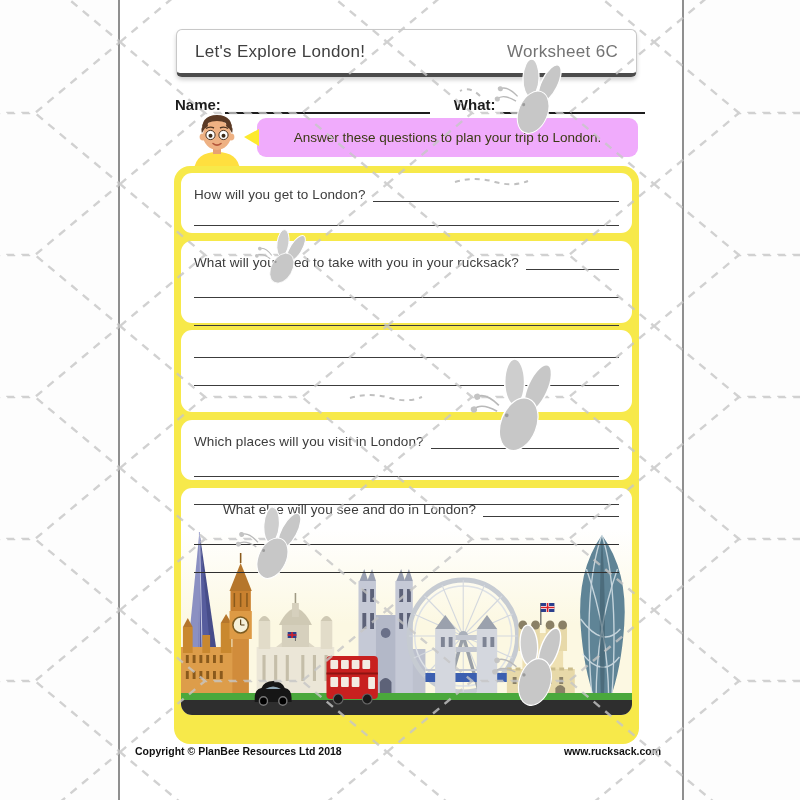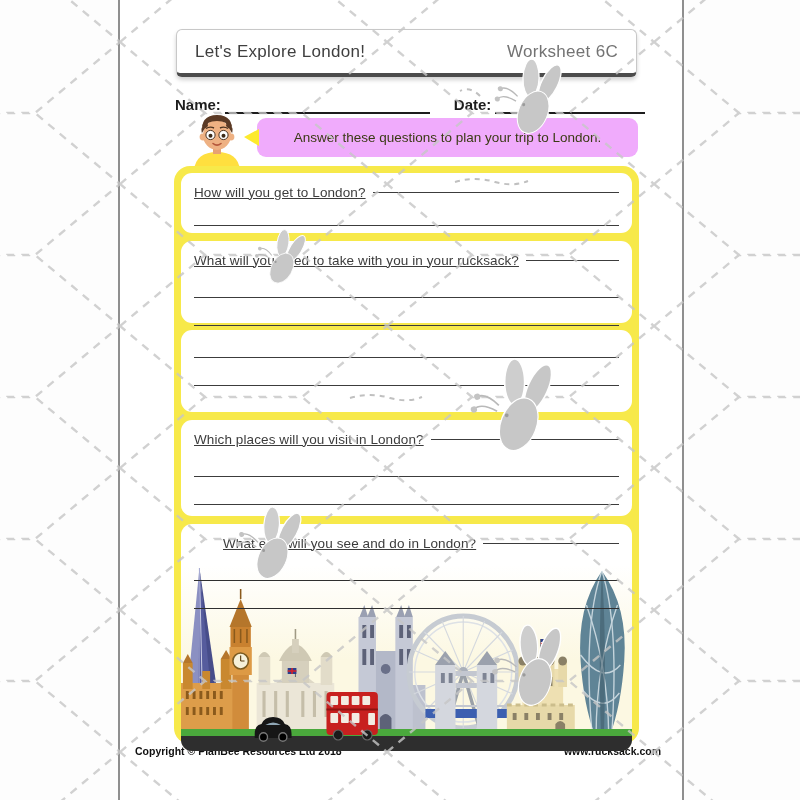--- a/index.html
+++ b/index.html
@@ -39,25 +39,25 @@
                   border-top:8px solid transparent; border-bottom:9px solid transparent;
                   border-right:15px solid #fdea2e; }
 
   
   .qwrap { position:absolute; left:54px; top:166px; width:465px; height:578px;
            background:#f7e94a; border-radius:16px; padding:7px; }
   .qbox  { background:#ffffff; border-radius:11px; position:relative; }
   .qb1 { height:60px;  margin-bottom:8px; }
   .qb2 { height:82px;  margin-bottom:7px; }
   .qb3 { height:82px;  margin-bottom:8px; }
-  .qb4 { height:96px;  margin-bottom:8px; }
+  .qb4 { height:60px;  margin-bottom:8px; }
   .qb5 { height:227px; overflow:hidden; background:linear-gradient(#ffffff 18%, #fcf8e2 60%); }
   .q-rows { position:relative; z-index:3; }
-  .q-text-row { display:flex; align-items:center; padding:9px 13px 0; height:29px;
-                font-size:13.5px; letter-spacing:.1px; color:#3c3c3c; white-space:nowrap;text-decoration:underline; }
+  .q-text-row { display:flex; align-items:flex-end; padding:9px 13px 0; height:29px;
+                font-size:13.5px; letter-spacing:.1px; color:#3c3c3c; white-space:nowrap; }
   .q-blank { flex:1; border-bottom:1.5px solid #3c3c3c; margin-left:7px; }
   .q-line  { height:28px; margin:0 13px; border-bottom:1.5px solid #3c3c3c; }
   .qb1 .q-line { height:24px; }
   .qb5 .q-text-row { padding-left:42px; }
   .qb5 .q-line { border-color:#2f2f2f; }
 
   
   .skyline { position:absolute; z-index:2; left:0; bottom:0; width:100%; height:186px; }
 
   
@@ -76,21 +76,21 @@
   <div class="page">
 
     <div class="header-box">
       <span class="title">Let's Explore London!</span>
       <span class="wsheet">Worksheet 6C</span>
     </div>
 
     <div class="name-row">
       <span class="fld-label">Name:</span>
       <span class="fld-line nline"></span>
-      <span class="fld-label dlabel">Date:</span>
+      <span class="fld-label dlabel">What:</span>
       <span class="fld-line dline"></span>
     </div>
 
     <svg class="avatar" viewBox="0 0 62 62">
       <path d="M8,62 Q10,44 31,44 Q52,44 54,62 Z" fill="#ffdf3f"></path>
       <rect x="27" y="36" width="8" height="10" fill="#e7a173"></rect>
       <circle cx="17" cy="29" r="3.4" fill="#eeb183"></circle>
       <circle cx="45" cy="29" r="3.4" fill="#eeb183"></circle>
       <ellipse cx="31" cy="27" rx="14" ry="15" fill="#eeb183"></ellipse>
       <path d="M16,26 Q14,7 31,7 Q48,7 46,26 Q48,20 44,16 Q46,24 40,18 Q42,12 31,12 Q20,12 22,18 Q16,24 18,16 Q14,20 16,26 Z" fill="#5b3a25"></path>

